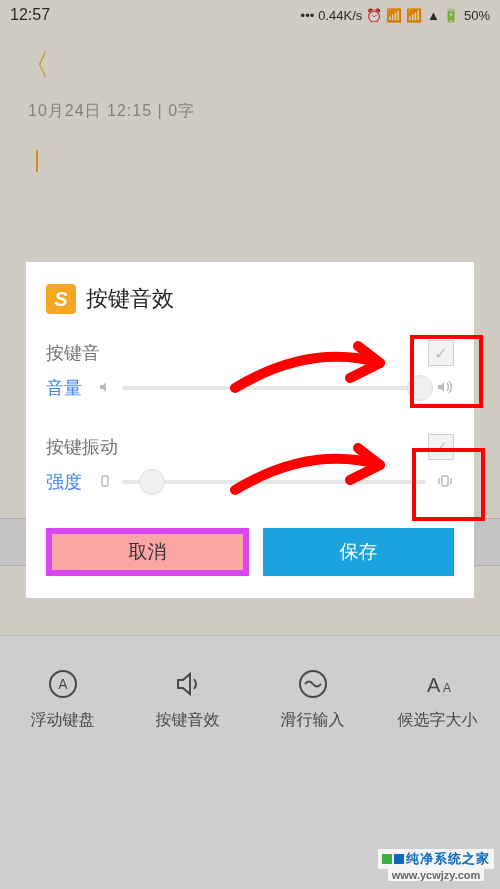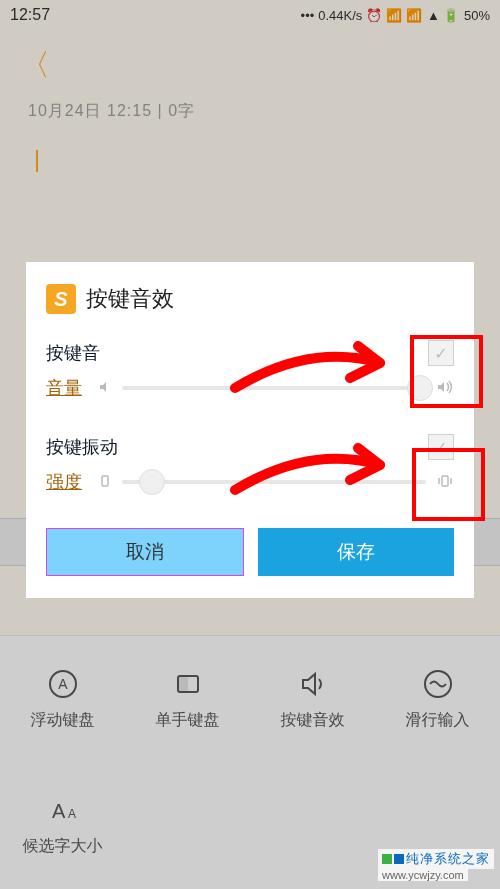--- a/index.html
+++ b/index.html
@@ -32,52 +32,52 @@
     position: absolute; left: 26px; top: 262px;
   }
   .dialog-header { display: flex; align-items: center; gap: 10px; margin-bottom: 26px; }
   .sogou-icon {
     width: 30px; height: 30px; background: #f5a623; border-radius: 4px;
     display: flex; align-items: center; justify-content: center;
     color: #fff; font-weight: bold; font-size: 20px; font-style: italic;
   }
   .dialog-title { font-size: 22px; color: #222; }
   .row { display: flex; align-items: center; margin-bottom: 10px; }
-  .row-label { font-size: 18px; color: #0f172a; flex: 0 0 auto; }
+  .row-label { font-size: 18px; color: #737373; flex: 0 0 auto; }
   .checkbox {
     margin-left: auto; width: 26px; height: 26px; border: 1px solid #d0d0d0;
     background: #f2f2f2; display: flex; align-items: center; justify-content: center;
     color: #bbb; font-size: 16px;
   }
   .red-box {
     position: absolute; border: 4px solid #f00; z-index: 60;
     pointer-events: none;
   }
   .rb1 { left: 410px; top: 335px; width: 73px; height: 73px; }
   .rb2 { left: 412px; top: 448px; width: 73px; height: 73px; }
   .arrow {
     position: absolute; z-index: 61; pointer-events: none;
   }
   .slider-row { display: flex; align-items: center; gap: 10px; margin-bottom: 34px; }
-  .slider-label { font-size: 18px; color: #a16207; width: 42px; text-decoration: underline; }
+  .slider-label { font-size: 18px; color: #3b82f6; width: 42px; }
   .slider-icon-left, .slider-icon-right { color: #bbb; font-size: 14px; }
   .slider-track {
     flex: 1; height: 4px; background: #e6e6e6; position: relative; border-radius: 2px;
   }
   .slider-thumb {
     position: absolute; top: 50%; transform: translate(-50%, -50%);
     width: 26px; height: 26px; border-radius: 50%; background: #f0f0f0;
     border: 1px solid #ddd;
   }
   .buttons { display: flex; gap: 14px; margin-top: 8px; }
   .btn {
     flex: 1; height: 48px; display: flex; align-items: center; justify-content: center;
     font-size: 19px;
   }
-  .btn-cancel { background: #7dd3fc; border: 1px solid #d946ef; color: #333; }
+  .btn-cancel { background: #fca5a5; border: 6px solid #d946ef; color: #333; }
   .btn-save { background: #1ba3e0; color: #fff; border: none; }
 
   .kb-strip {
     position: absolute; left: 0; right: 0; top: 518px; height: 48px;
     background: #e6e6e6; border-top: 1px solid #ccc; border-bottom: 1px solid #ccc;
     z-index: 10;
   }
   .kb-grid {
     position: absolute; left: 0; right: 0; bottom: 0; height: 254px;
     background: #f2f2f2; z-index: 10;
@@ -87,22 +87,22 @@
   }
   .kb-cell {
     display: flex; flex-direction: column; align-items: center; justify-content: center;
     gap: 10px; color: #555;
   }
   .kb-cell .ic { font-size: 30px; color: #555; }
   .kb-cell .lbl { font-size: 16px; }
 
   .watermark {
     position: absolute; right: 6px; bottom: 8px; z-index: 100;
-    display: flex; flex-direction: column; align-items: flex-start;
-    font-size: 13px; font-weight: normal;
+    display: flex; flex-direction: column; align-items: center;
+    font-size: 13px; font-weight: bold;
   }
   .wm-top { display: flex; align-items: center; gap: 4px; background: rgba(255,255,255,0.8); padding: 1px 4px;}
   .wm-sq { display: inline-block; width: 10px; height: 10px; background: #3cb043; margin-right: -2px; }
   .wm-name { color: #0a6abf; letter-spacing: 1px; }
   .wm-url { color: #666; font-size: 11px; background: rgba(255,255,255,0.8); padding: 0 4px;}
 </style>
 </head>
 <body>
 
 <div class="status-bar">
@@ -128,27 +128,20 @@
 <div class="kb-grid">
   <div class="kb-cell">
     <svg class="ic" width="32" height="32" viewBox="0 0 32 32">
         <circle cx="16" cy="16" r="13" fill="none" stroke="#555" stroke-width="2"></circle>
         <text x="16" y="21" text-anchor="middle" font-size="14" fill="#555">A</text>
       </svg>
     <span class="lbl">浮动键盘</span>
   </div>
   <div class="kb-cell">
     <svg class="ic" width="32" height="32" viewBox="0 0 32 32">
-        <rect x="6" y="8" width="20" height="16" rx="2" fill="none" stroke="#555" stroke-width="2"></rect>
-        <rect x="6" y="8" width="10" height="16" fill="#555" opacity="0.15"></rect>
-      </svg>
-    <span class="lbl">单手键盘</span>
-  </div>
-  <div class="kb-cell">
-    <svg class="ic" width="32" height="32" viewBox="0 0 32 32">
         <path d="M6 12 h5 l7 -6 v20 l-7 -6 h-5 z" fill="none" stroke="#555" stroke-width="2"></path>
         <path d="M22 11 q4 5 0 10" fill="none" stroke="#555" stroke-width="2"></path>
       </svg>
     <span class="lbl">按键音效</span>
   </div>
   <div class="kb-cell">
     <svg class="ic" width="32" height="32" viewBox="0 0 32 32">
         <circle cx="16" cy="16" r="13" fill="none" stroke="#555" stroke-width="2"></circle>
         <path d="M8 16 q4 -5 8 0 t8 0" fill="none" stroke="#555" stroke-width="2"></path>
       </svg>

